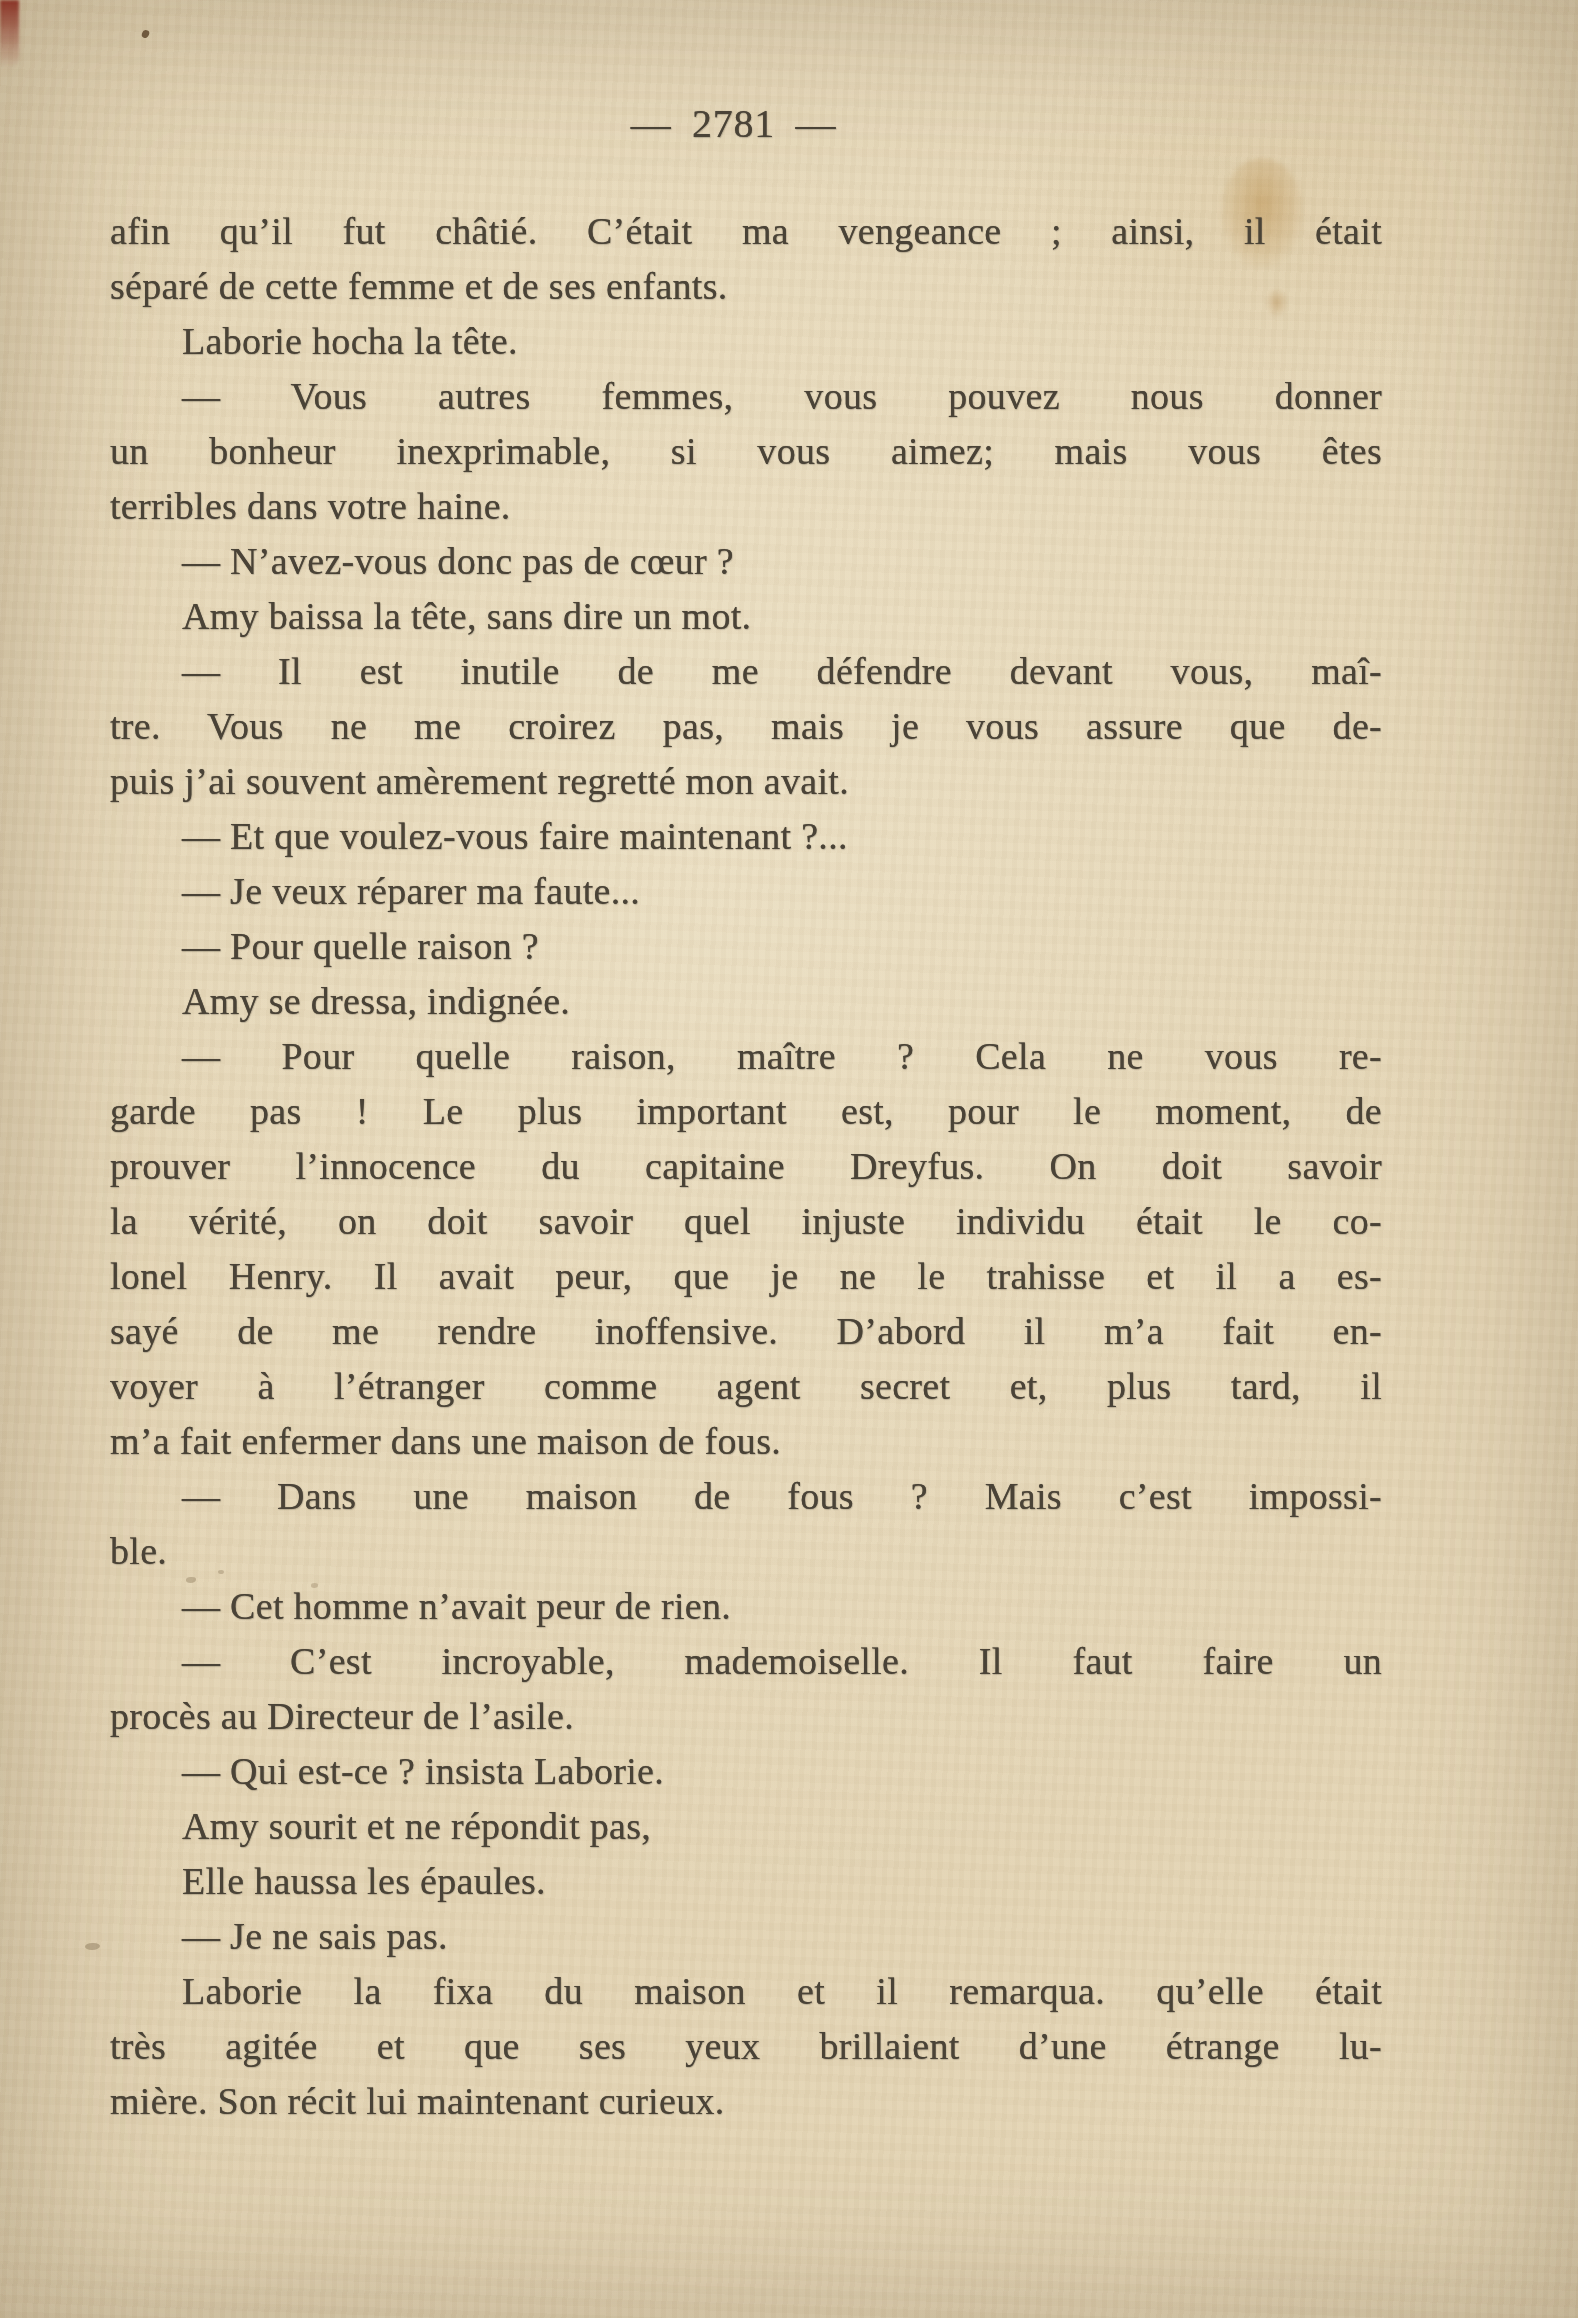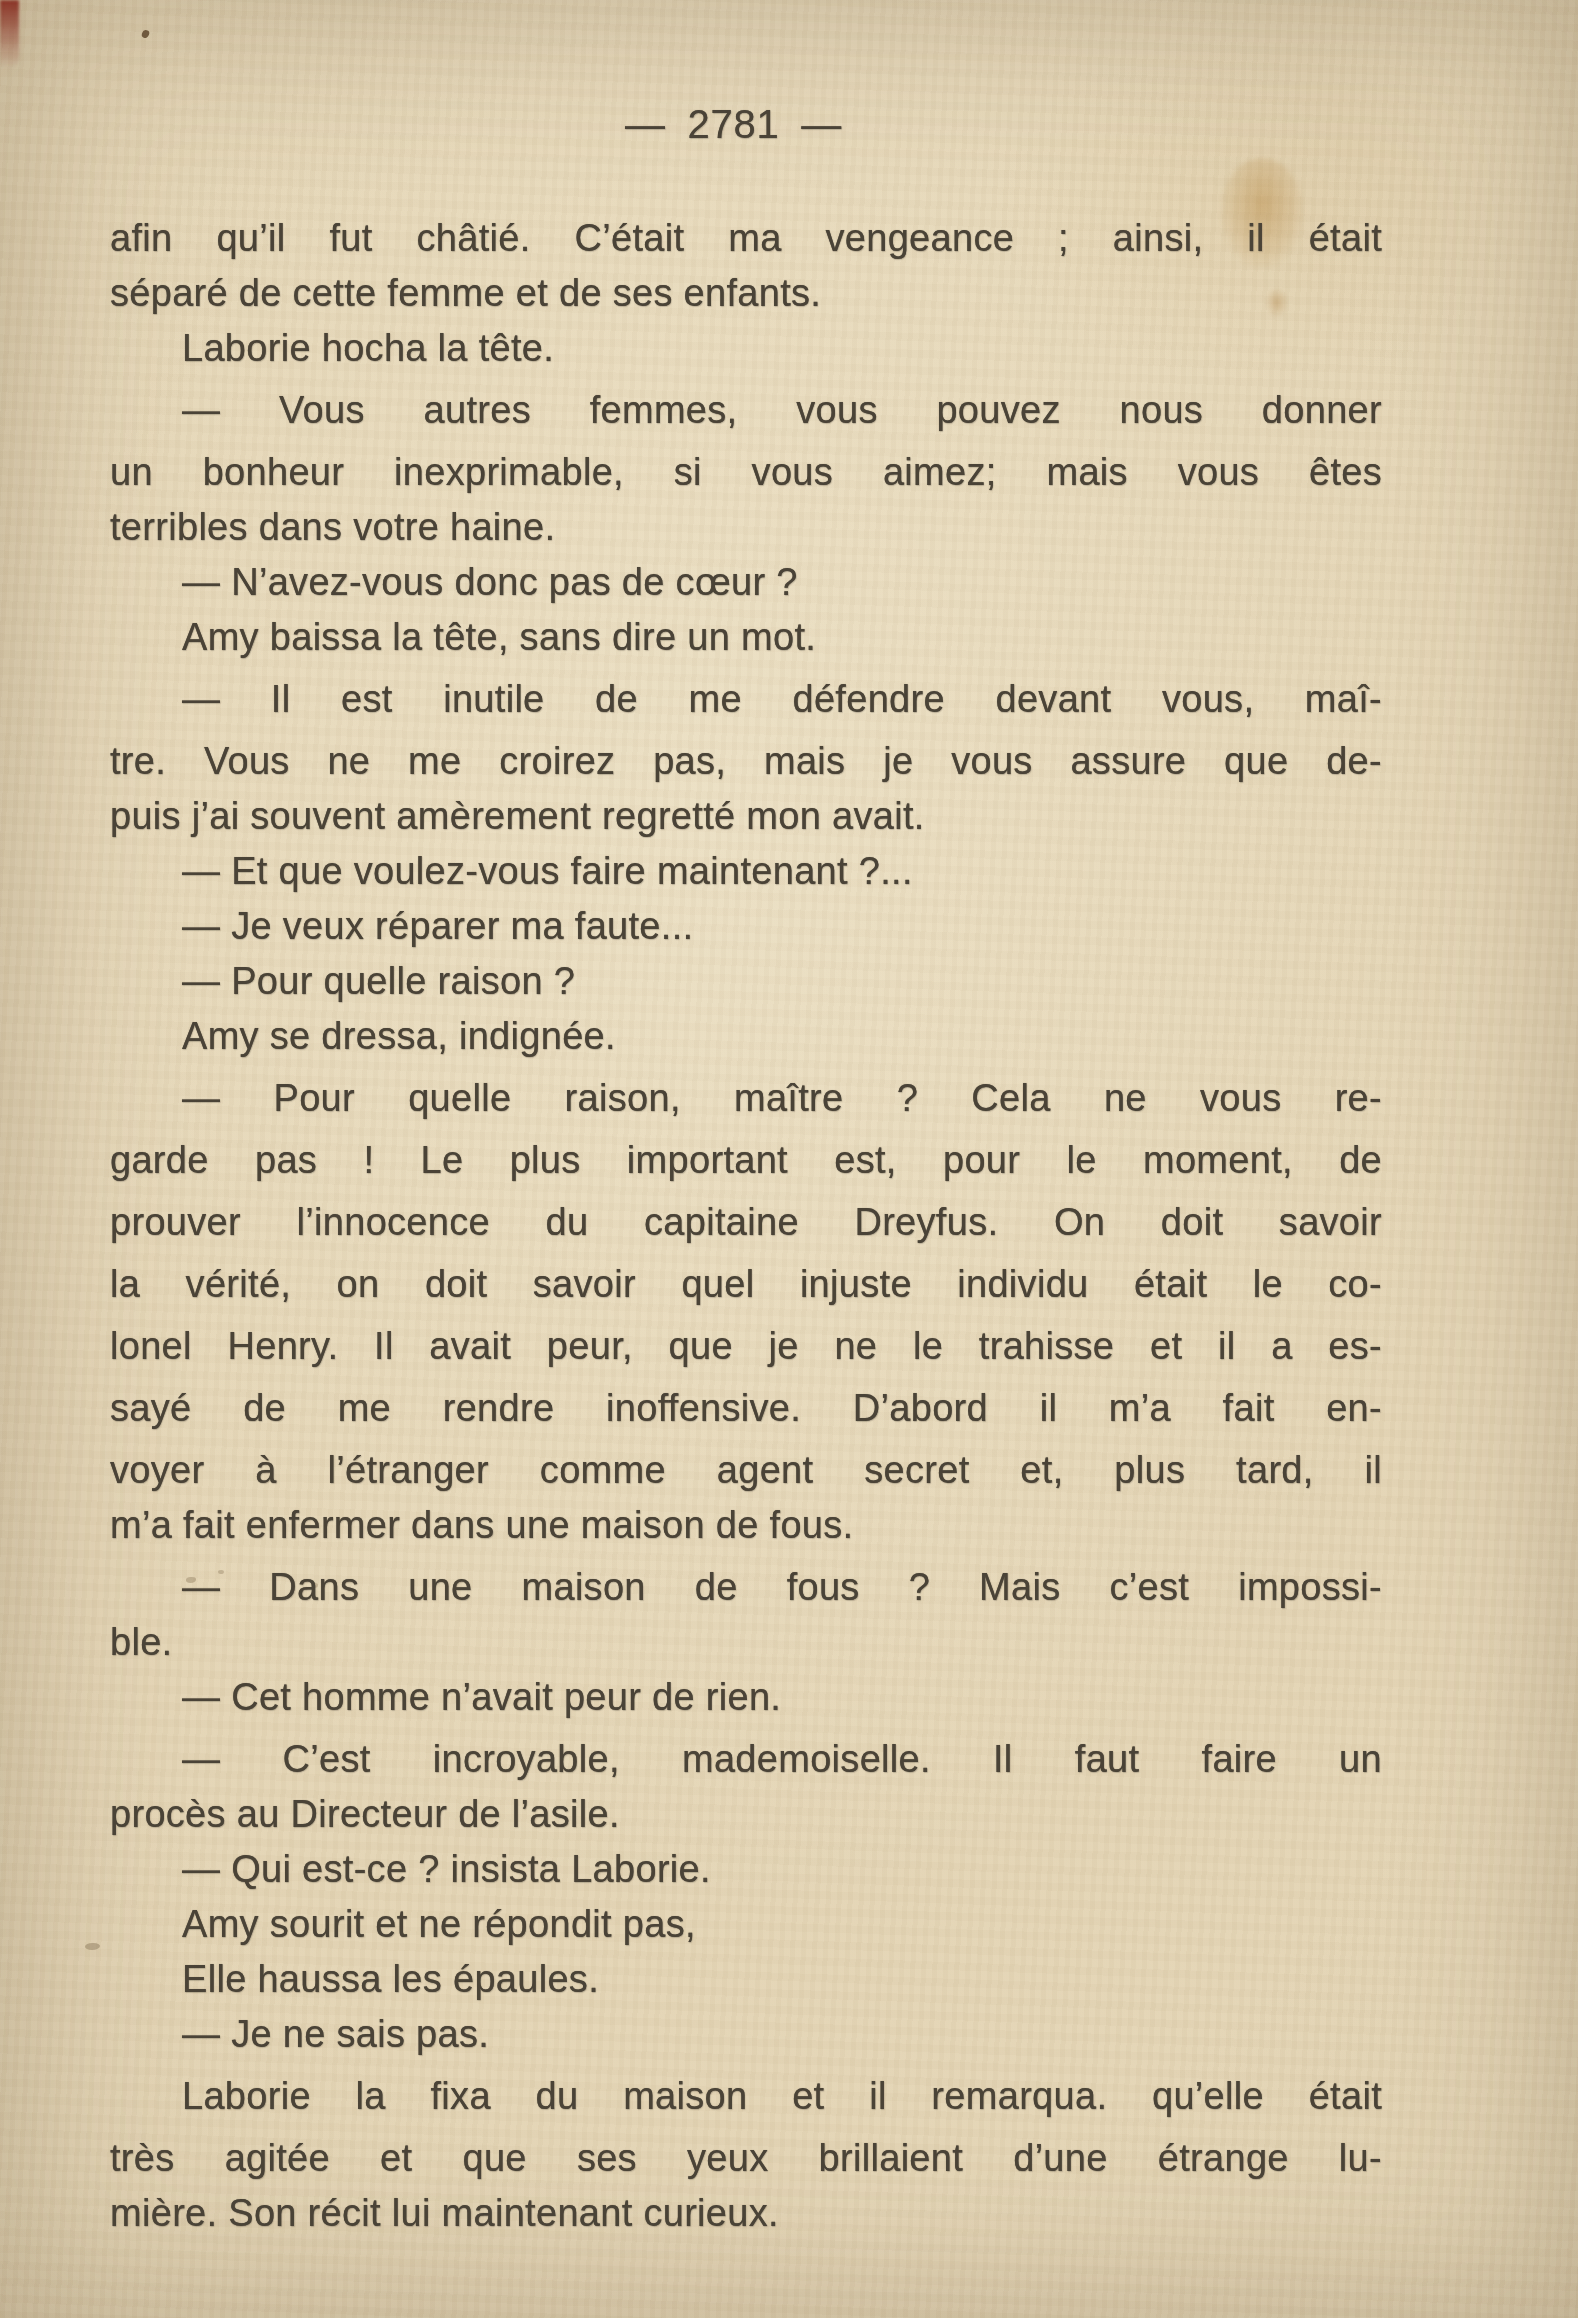--- a/index.html
+++ b/index.html
@@ -6,21 +6,21 @@
   body{background:#cfc09f;}
   .page{
     position:relative;
     width:1579px;height:2319px;
     background:
       radial-gradient(1156px 1590px at 45% 35%, rgba(255,249,230,0.30), rgba(255,249,230,0) 70%),
       radial-gradient(376px 246px at 80% 9%, rgba(190,150,80,0.10), transparent 72%),
       radial-gradient(1879px 2602px at 50% 48%, #e3d4b4 42%, #d6c7a6 84%, #c6b694 100%);
     box-shadow: inset 0 0 173px rgba(108,88,58,0.32);
     overflow:hidden;
-    font-family:Liberation Sans, sans-serif;
+    font-family:Liberation Serif, serif;
     color:var(--ink,#4a4337);
   }
   
   .page::before{
     content:"";position:absolute;inset:0;pointer-events:none;
     background:
       repeating-linear-gradient(93deg, rgba(120,95,60,0.026) 0 5px, rgba(255,252,240,0.028) 5px 11px),
       repeating-linear-gradient(2deg, rgba(120,95,60,0.018) 0 8px, rgba(255,250,235,0.022) 8px 16.6px);
   }
   .header{
@@ -33,21 +33,21 @@
   }
   .text{
     position:absolute;left:110px;top:204px;width:1272px;
     font-size:38px;letter-spacing:0.3px;
   }
   .line{
     height:55px;line-height:55px;
     text-shadow:0 0 0.7px rgba(74,66,54,0.8), 0.6px 0.7px 1.1px rgba(74,66,54,0.25);
   }
   .line.ind{text-indent:72px;}
-  .line.j{text-align:justify;text-align-last:justify;margin-top:7px;}
+  .line.j{text-align:justify;text-align-last:justify;}
   
   .corner-mark{
     position:absolute;left:0;top:0;width:19px;height:69px;
     background:linear-gradient(180deg, rgba(128,30,20,0.85), rgba(128,30,20,0.28) 66%, rgba(128,30,20,0) 100%);
     filter:blur(1.4px);border-radius:0 0 10px 0;
   }
   .stain{
     position:absolute;left:1220px;top:158px;width:84px;height:110px;
     background:radial-gradient(ellipse at 50% 42%, rgba(170,115,35,0.36), rgba(170,115,35,0.12) 55%, transparent 76%);
     filter:blur(2.2px);border-radius:50%;

